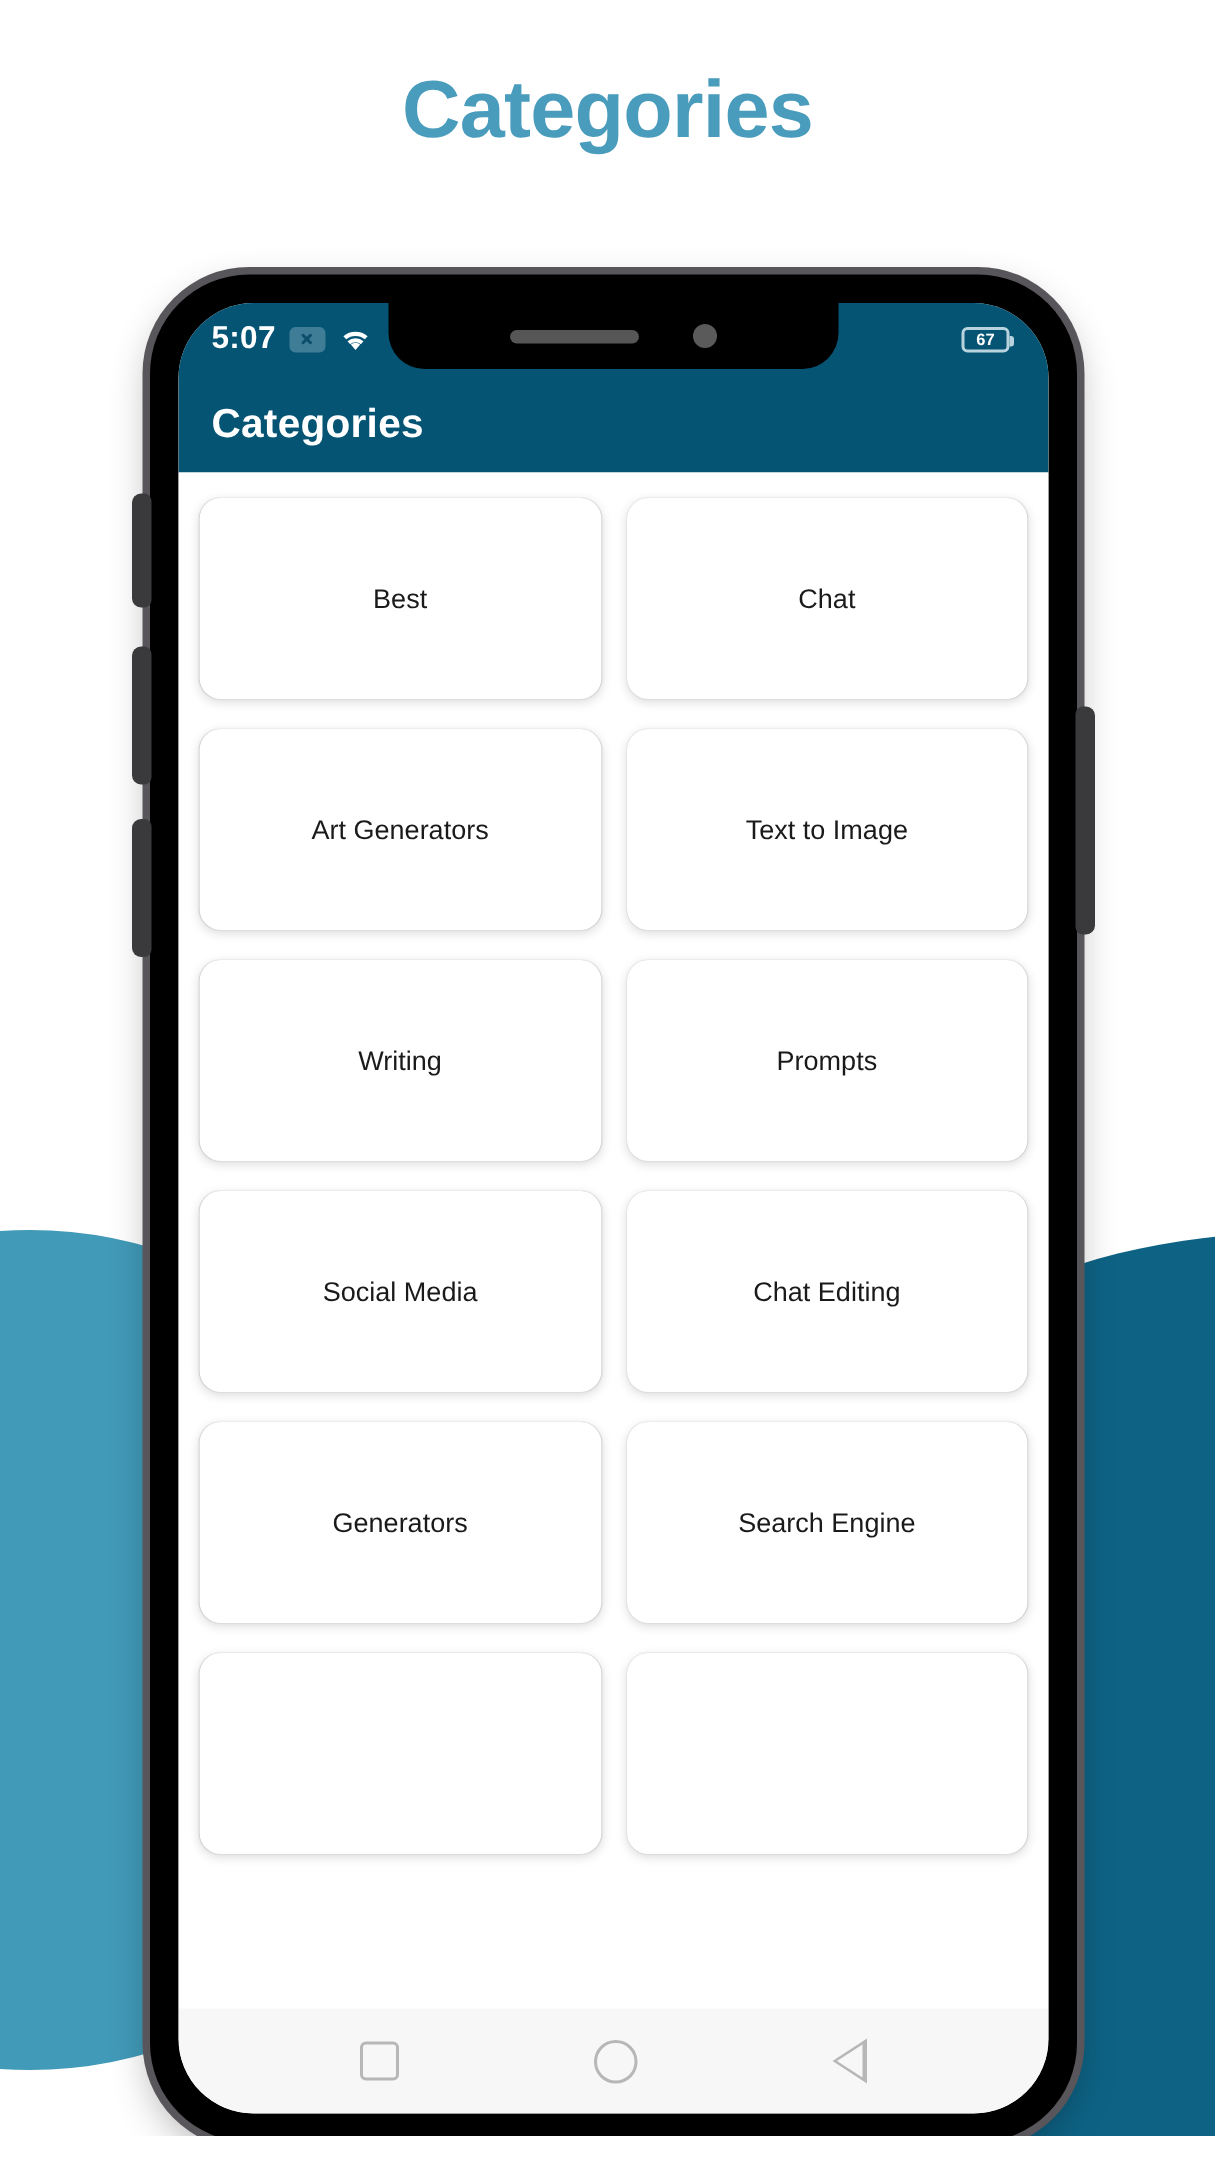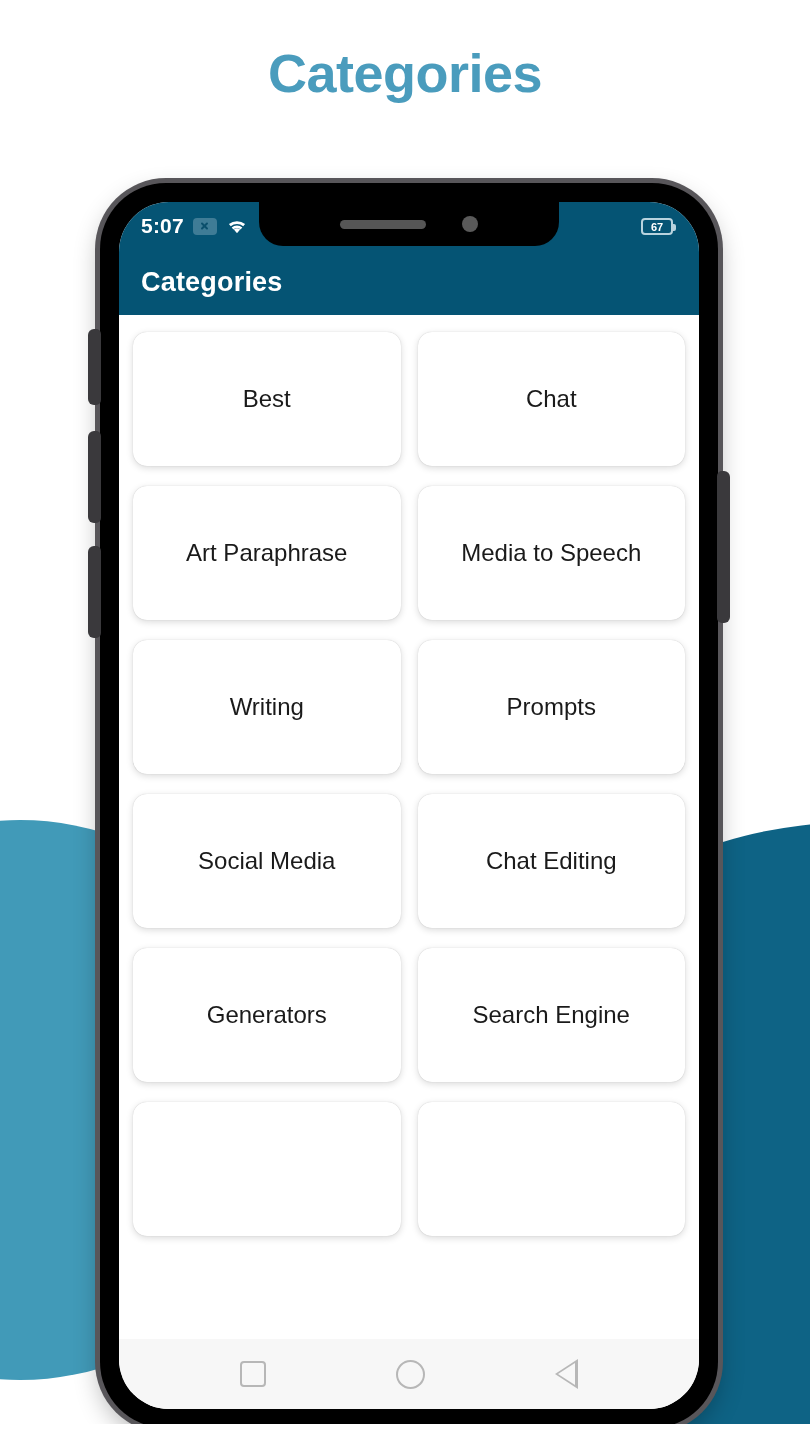--- a/index.html
+++ b/index.html
@@ -129,21 +129,21 @@
   }
   .grid { display:grid; grid-template-columns:1fr 1fr; gap:20px 17px; }
   .cat-card {
     background:#ffffff;
     border-radius:14px;
     height:134px;
     display:flex; align-items:center; justify-content:center;
     box-shadow:0 2px 7px rgba(0,0,0,0.15), 0 0 1px rgba(0,0,0,0.22);
     cursor:pointer;
   }
-  .cat-label { font-size:24px; color:#1a1a1a; text-align:center; }
+  .cat-label { font-size:18px; color:#1a1a1a; text-align:center; }
 
   
   .navbar {
     position:absolute; bottom:0; left:0; width:580px; height:70px;
     background:#f7f7f7;
     display:flex; align-items:center; justify-content:space-around;
     padding:0 56px;
   }
   .nav-recents { width:26px; height:26px; border:2px solid #b7b7b7; border-radius:4px; }
   .nav-home    { width:29px; height:29px; border:2px solid #b7b7b7; border-radius:50%; }
@@ -212,24 +212,24 @@
 
       <div class="content">
         <div class="grid">
           <div class="cat-card">
               <span class="cat-label">Best</span>
             </div>
           <div class="cat-card">
               <span class="cat-label">Chat</span>
             </div>
           <div class="cat-card">
-              <span class="cat-label">Art Paraphrase</span>
-            </div>
-          <div class="cat-card">
-              <span class="cat-label">Media to Speech</span>
+              <span class="cat-label">Art Generators</span>
+            </div>
+          <div class="cat-card">
+              <span class="cat-label">Text to Image</span>
             </div>
           <div class="cat-card">
               <span class="cat-label">Writing</span>
             </div>
           <div class="cat-card">
               <span class="cat-label">Prompts</span>
             </div>
           <div class="cat-card">
               <span class="cat-label">Social Media</span>
             </div>

